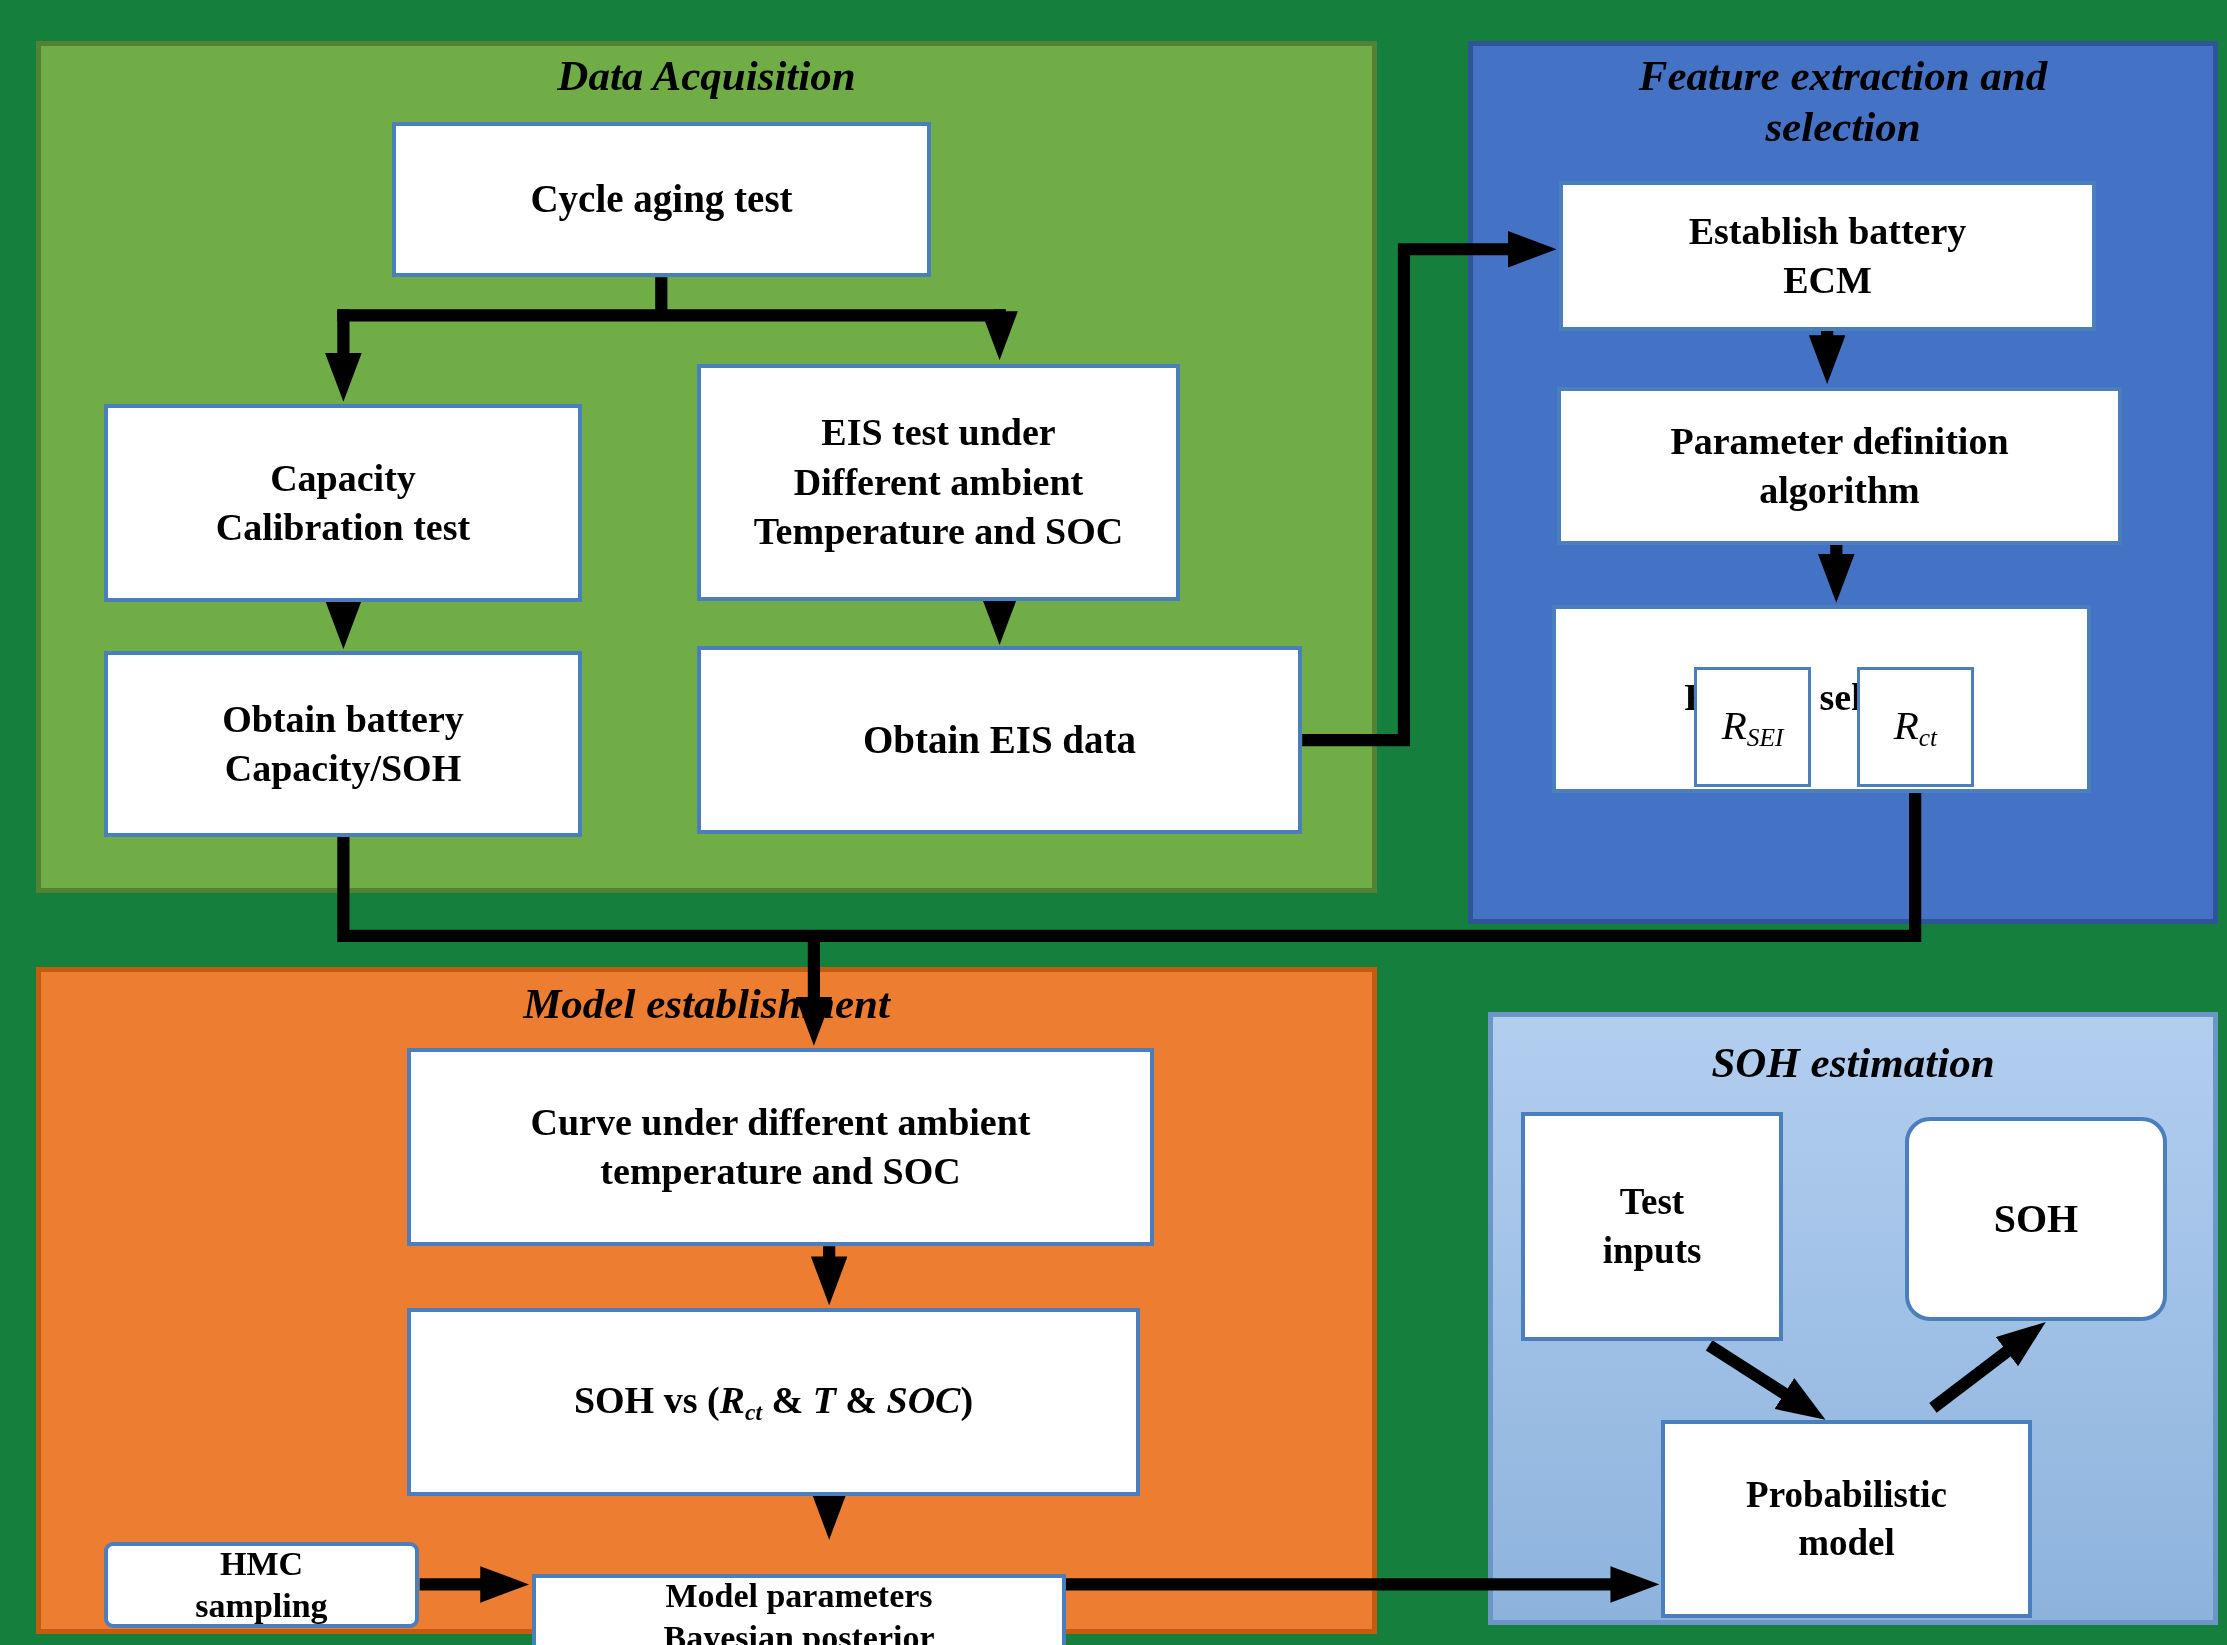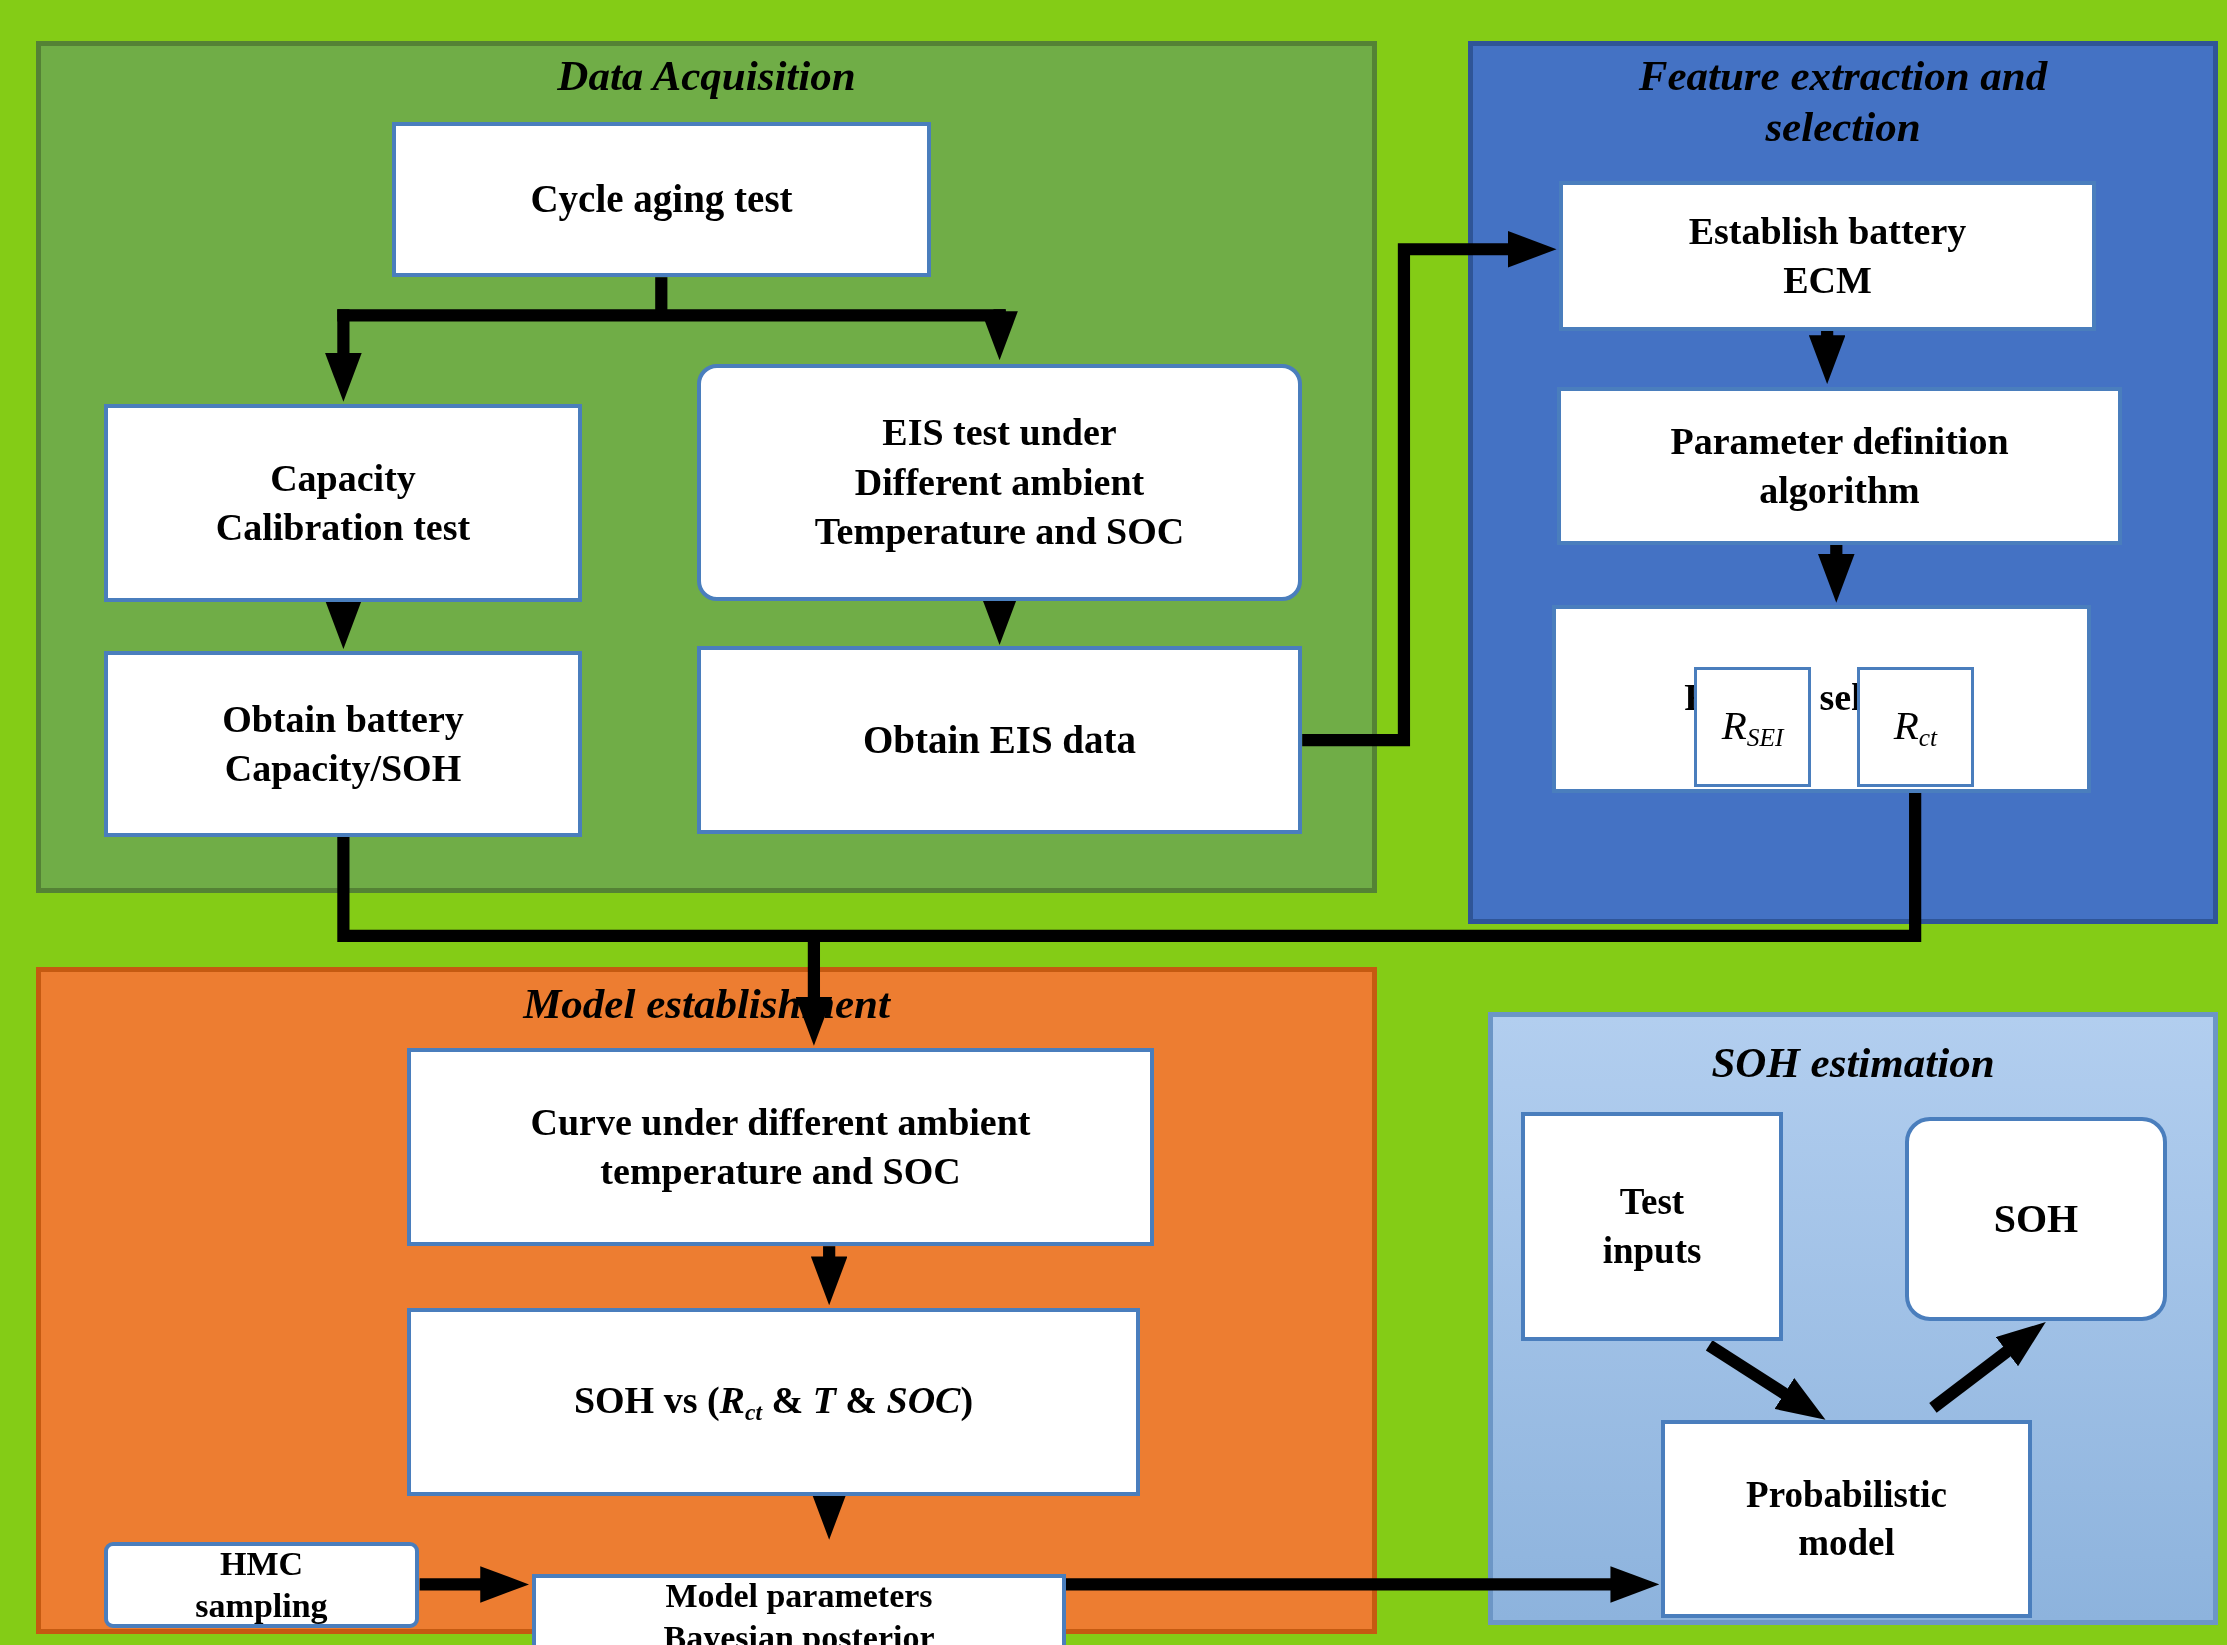--- a/index.html
+++ b/index.html
@@ -1,16 +1,16 @@
 <!DOCTYPE html>
 <html style="font-size:8.1px"><head>
 <meta charset="utf-8">
 <style>
   html,body{margin:0;padding:0;background:#fff;}
-  .canvas{position:relative;width:2227px;height:1645px;background:#84cc16;
+  .canvas{position:relative;width:2227px;height:1645px;background:#15803d;
           font-family:"Liberation Serif",serif;overflow:hidden;}
   .panel{position:absolute;border-style:solid;border-width:5.1px;box-sizing:border-box;}
   .panel-green{left:36px;top:41px;width:1341px;height:852px;background:#70AD47;border-color:#548235;}
   .panel-blue{left:1468px;top:41px;width:750px;height:883px;background:#4472C4;border-color:#2F5597;}
   .panel-orange{left:36px;top:967px;width:1341px;height:667px;background:#ED7D31;border-color:#C55A11;}
   .panel-lblue{left:1488px;top:1012px;width:730px;height:613px;
                background:linear-gradient(180deg,#B2CEEF 0%,#8DB3DD 100%);border-color:#6C96C6;}
   .ptitle{position:absolute;text-align:center;font-style:italic;font-weight:bold;
           font-size:43px;line-height:1.18;color:#000;white-space:pre-line;}
   #t-green{left:36px;top:51px;width:1341px;}
@@ -19,21 +19,21 @@
   #t-lblue{left:1488px;top:1038px;width:730px;}
   svg.wires{position:absolute;left:0;top:0;width:2227px;height:1645px;}
   .node{position:absolute;background:#fff;border:4.1px solid #4A7EBD;box-sizing:border-box;
         display:flex;align-items:center;justify-content:center;text-align:center;
         font-weight:bold;font-size:38px;line-height:1.3;color:#000;white-space:pre-line;}
   .sb{font-size:0.62em;vertical-align:-0.28em;}
   .it{font-style:italic;}
   .mathbox{font-weight:normal;font-style:italic;font-size:41px;align-items:center;}
   #n-cycle{left:392px;top:122px;width:539px;height:155px;font-size:39px;}
   #n-capacity{left:104px;top:404px;width:478px;height:198px;}
-  #n-eis{left:697px;top:364px;width:605px;height:237px;border-radius:20px;}
+  #n-eis{left:697px;top:364px;width:483px;height:237px;}
   #n-obattery{left:104px;top:651px;width:478px;height:186px;}
   #n-oeis{left:697px;top:646px;width:605px;height:188px;font-size:39px;}
   #n-ecm{left:1559px;top:181px;width:537px;height:150px;}
   #n-param{left:1557px;top:387px;width:565px;height:158px;}
   #n-feature{left:1552px;top:605px;width:539px;height:188px;display:block;}
   #n-feature .flabel{margin-top:14.2px;text-align:center;}
   #n-rsei{left:1694px;top:667px;width:117px;height:120px;border-width:3.6px;}
   #n-rct{left:1857px;top:667px;width:117px;height:120px;border-width:3.6px;}
   #n-curve{left:407px;top:1048px;width:747px;height:198px;}
   #n-sohvs{left:407px;top:1308px;width:733px;height:188px;}

